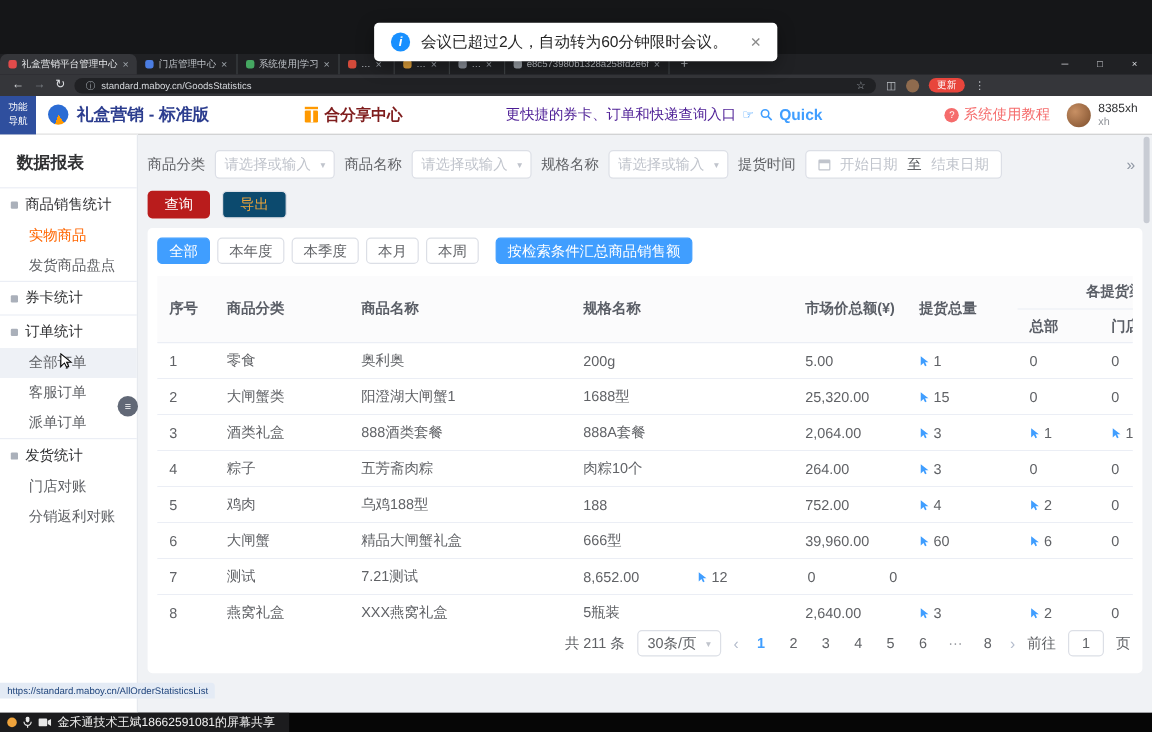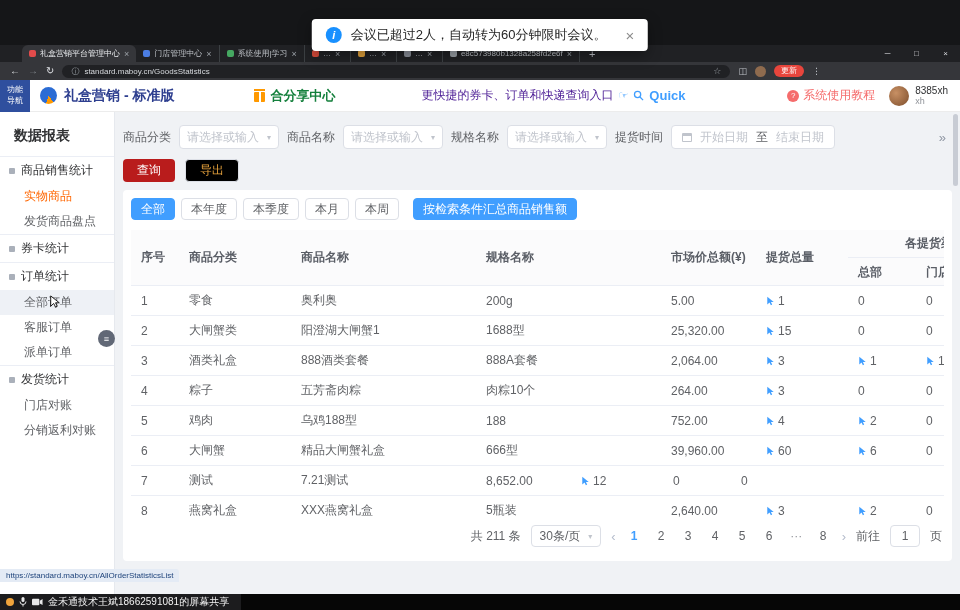--- a/index.html
+++ b/index.html
@@ -10,21 +10,21 @@
   
   .meeting-topbar{position:absolute;left:0;top:0;width:960px;height:45px;background:#151618;}
   .toast{position:absolute;top:19px;left:50%;transform:translateX(-50%);background:#fff;border-radius:4px;
     box-shadow:0 4px 14px rgba(0,0,0,.35);display:flex;align-items:center;gap:9px;padding:7px 14px;z-index:60;white-space:nowrap;}
   .toast-icon{width:16px;height:16px;border-radius:50%;background:#1890ff;color:#fff;font-size:11px;font-weight:bold;
     display:flex;align-items:center;justify-content:center;font-style:italic;flex:none;}
   .toast-text{font-size:13px;color:#262626;}
   .toast-close{margin-left:10px;color:#8c8c8c;font-size:15px;cursor:pointer;}
 
   
-  .tabstrip{position:absolute;left:0;top:45px;width:960px;height:17px;background:#202124;display:flex;align-items:stretch;padding-left:22px;}
+  .tabstrip{position:absolute;left:0;top:45px;width:960px;height:17px;background:#202124;display:flex;align-items:stretch;padding-left:0;}
   .tabs{display:flex;}
   .tab{display:flex;align-items:center;gap:4px;padding:0 7px;font-size:8px;color:#bdc1c6;max-width:140px;min-width:46px;}
   .tab:not(.active){border-right:1px solid #3c4043;}
   .tab.active{background:#35363a;color:#e8eaed;border-radius:6px 6px 0 0;border-right:none;}
   .tab .fav{width:7px;height:7px;border-radius:2px;flex:none;}
   .tab .tlabel{overflow:hidden;text-overflow:ellipsis;white-space:nowrap;}
   .tab .tclose{color:#9aa0a6;font-size:9px;flex:none;}
   .newtab{color:#bdc1c6;font-size:11px;display:flex;align-items:center;padding:0 9px;}
   .wincontrols{margin-left:auto;display:flex;}
   .wincontrols span{width:29px;display:flex;align-items:center;justify-content:center;color:#dadce0;font-size:8px;}
@@ -39,21 +39,21 @@
   .exticon{color:#bdc1c6;font-size:9px;}
   .chrome-avatar{width:11px;height:11px;border-radius:50%;background:#8f6b4e;flex:none;}
   .updatepill{background:#e8453c;color:#fff;font-size:8px;border-radius:7px;padding:2px 7px;line-height:1;white-space:nowrap;}
 
   
   .appheader{position:absolute;left:0;top:80px;width:960px;height:32px;background:#fff;display:flex;align-items:center;border-bottom:1px solid #ececec;z-index:5;}
   .navtoggle{width:30px;height:32px;background:#2f4f9e;color:#fff;font-size:8px;display:flex;flex-direction:column;align-items:center;justify-content:center;line-height:1.3;flex:none;cursor:pointer;}
   .brandlogo{width:17px;height:17px;border-radius:50%;margin-left:10px;flex:none;
     background:conic-gradient(#2b6cd4 0 40%,#ff9900 40% 55%,#2b6cd4 55% 100%);}
   .brandtext{margin-left:7px;font-size:14px;font-weight:bold;color:#2d3e8f;white-space:nowrap;}
-  .sharecenter{margin-left:80px;display:flex;align-items:center;gap:5px;color:#15803d;font-size:13px;font-weight:bold;white-space:nowrap;cursor:pointer;}
+  .sharecenter{margin-left:80px;display:flex;align-items:center;gap:5px;color:#7f1d1d;font-size:13px;font-weight:bold;white-space:nowrap;cursor:pointer;}
   .gifticon{width:11px;height:10px;background:#ff9900;position:relative;border-radius:1px;margin-top:2px;}
   .gifticon::before{content:"";position:absolute;left:4.5px;top:-3px;width:2px;height:13px;background:#fff;}
   .gifticon::after{content:"";position:absolute;left:0;top:-3px;width:11px;height:2px;background:#ff9900;}
   .quickarea{margin-left:86px;display:flex;align-items:center;gap:5px;white-space:nowrap;}
   .quicktip{font-size:12px;color:#4c1d95;cursor:pointer;}
   .pointericon{color:#409eff;font-size:11px;}
   .quicklabel{font-size:13px;color:#409eff;font-weight:bold;cursor:pointer;}
   .hdr-right{margin-left:auto;display:flex;align-items:center;padding-right:12px;}
   .tuticon{width:12px;height:12px;border-radius:50%;background:#f56c6c;color:#fff;font-size:8px;display:flex;align-items:center;justify-content:center;flex:none;}
   .tutlink{margin-left:4px;font-size:12px;color:#f56c6c;cursor:pointer;white-space:nowrap;}
@@ -85,21 +85,21 @@
   .f-caret{font-size:8px;color:#c0c4cc;}
   .f-date{height:24px;background:#fff;border:1px solid #dcdfe6;border-radius:4px;display:flex;align-items:center;gap:8px;
     padding:0 10px;font-size:12px;color:#c0c4cc;white-space:nowrap;cursor:pointer;}
   .cal{width:10px;height:9px;border:1px solid #c0c4cc;border-top-width:3px;border-radius:1px;flex:none;}
   .f-date .sep{color:#606266;}
   .collapse{margin-left:auto;color:#8f97a3;font-size:13px;cursor:pointer;}
 
   .action-row{display:flex;gap:10px;margin:10px 8px 0;}
   .btn{height:23px;padding:0 14px;border-radius:4px;font-size:12px;border:none;cursor:pointer;font-family:inherit;}
   .btn.primary{background:#b91c1c;color:#fff;}
-  .btn.export{background:#000000;border:1px solid #dcdfe6;color:#e6a23c;}
+  .btn.export{background:#0c4a6e;border:1px solid #dcdfe6;color:#e6a23c;}
 
   .card{margin:8px 8px 0;background:#fff;border-radius:4px;padding:8px;}
   .quick-row{display:flex;align-items:center;gap:6px;}
   .qbtn{height:22px;padding:0 9px;border-radius:4px;font-size:12px;background:#fff;border:1px solid #dcdfe6;color:#606266;
     display:flex;align-items:center;cursor:pointer;white-space:nowrap;}
   .qbtn.active{background:#409eff;border-color:#409eff;color:#fff;}
   .qbtn.summary{background:#409eff;border-color:#409eff;color:#fff;margin-left:8px;}
 
   .table-wrap{position:relative;height:289px;overflow:hidden;margin-top:10px;}
   .thead{position:relative;display:flex;height:56px;background:#fbfbfc;border-bottom:1px solid #ebeef5;width:875px;}

